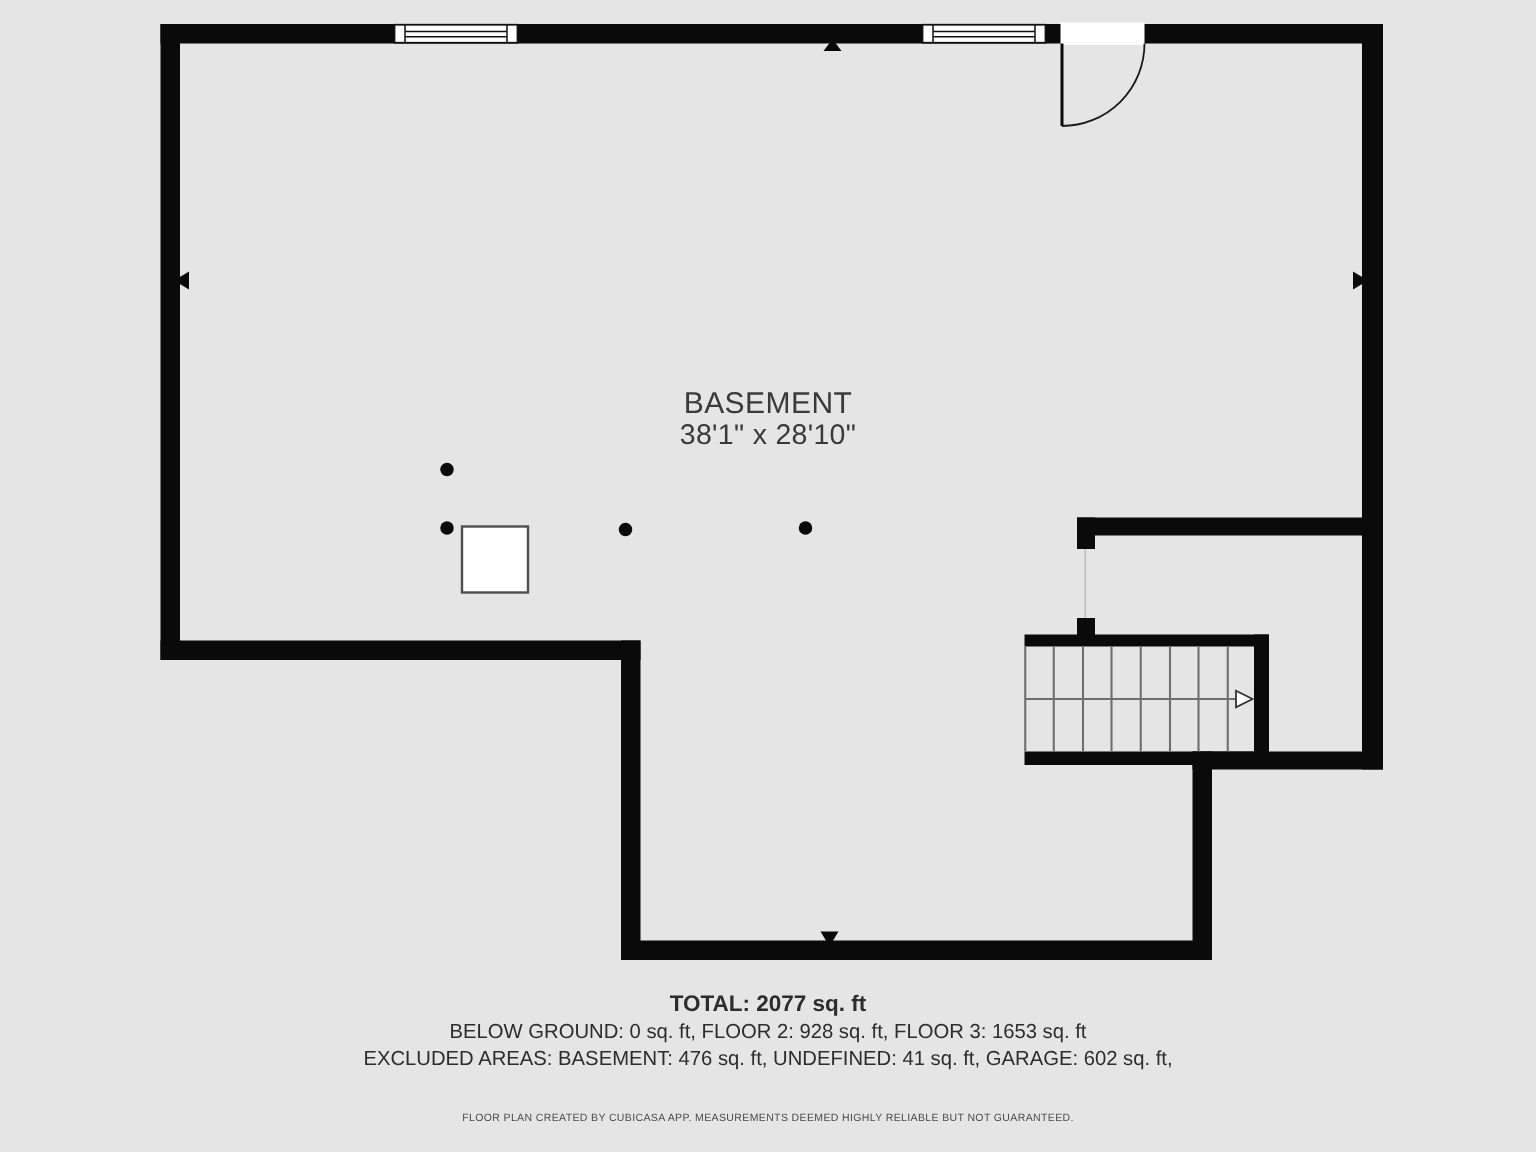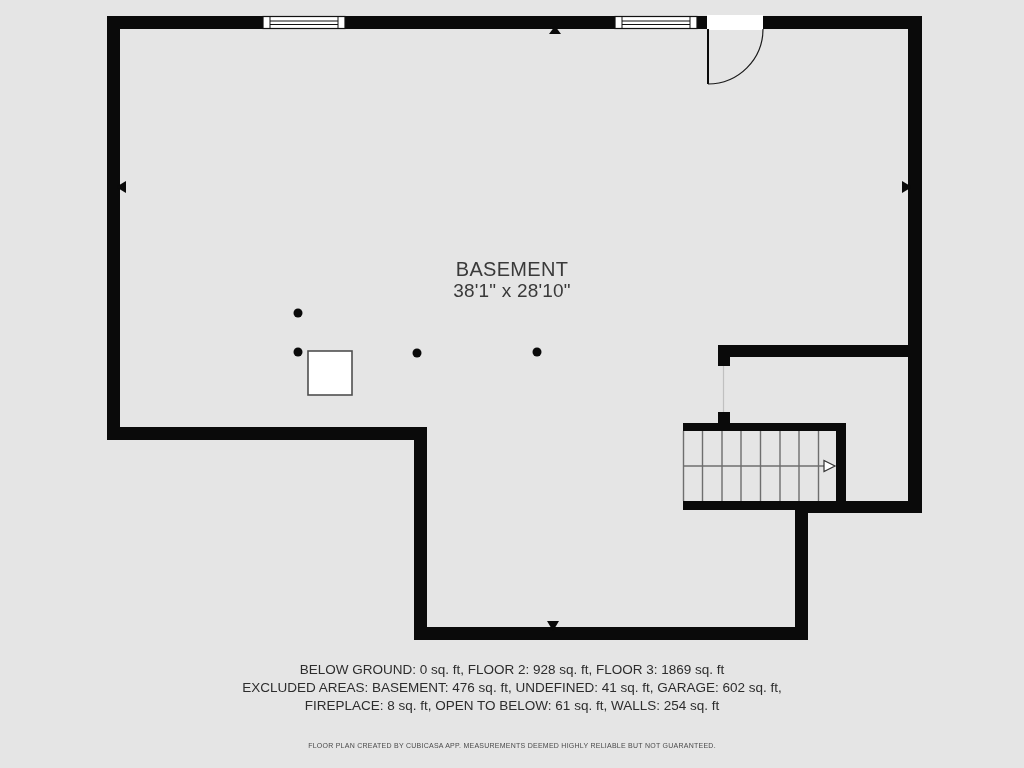--- a/index.html
+++ b/index.html
@@ -130,20 +130,20 @@
       <polygon points="547,621 559,621 553,631"></polygon>
     </g>
   </svg>
 
   <div class="room-label">
     <div class="room-name">BASEMENT</div>
     <div class="room-dims">38'1" x 28'10"</div>
   </div>
 
   <div class="summary">
-    <div>BELOW GROUND: 0 sq. ft, FLOOR 2: 928 sq. ft, FLOOR 3: 1869 sq. ft</div>
+    <div class="total">TOTAL: 2077 sq. ft</div>
+    <div>BELOW GROUND: 0 sq. ft, FLOOR 2: 928 sq. ft, FLOOR 3: 1653 sq. ft</div>
     <div>EXCLUDED AREAS: BASEMENT: 476 sq. ft, UNDEFINED: 41 sq. ft, GARAGE: 602 sq. ft,</div>
-    <div>FIREPLACE: 8 sq. ft, OPEN TO BELOW: 61 sq. ft, WALLS: 254 sq. ft</div>
   </div>
 
   <div class="disclaimer">FLOOR PLAN CREATED BY CUBICASA APP. MEASUREMENTS DEEMED HIGHLY RELIABLE BUT NOT GUARANTEED.</div>
 
 </div>
 
 </body></html>

